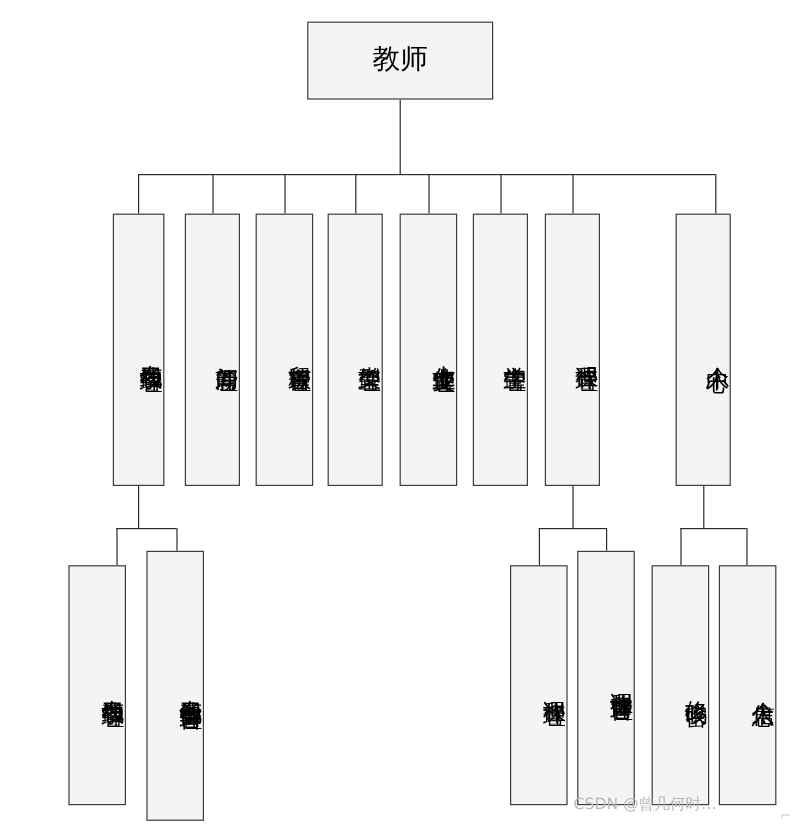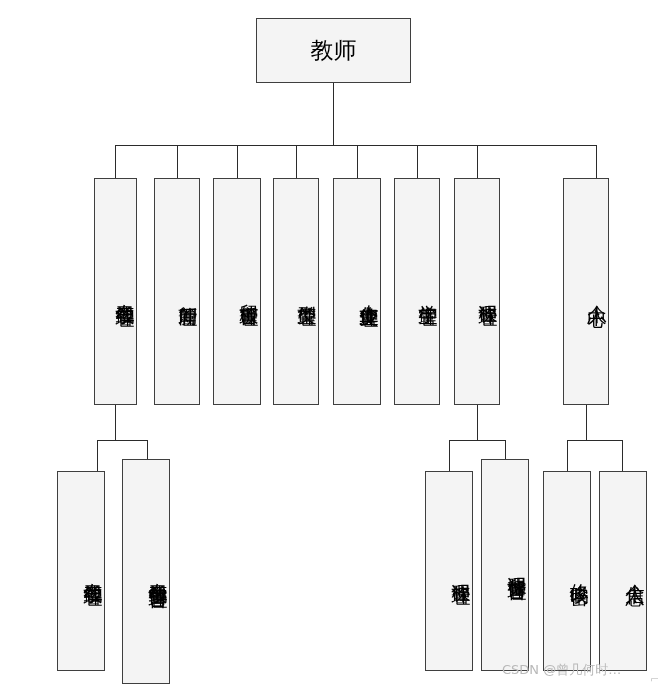--- a/index.html
+++ b/index.html
@@ -146,16 +146,16 @@
   <div class="line vline" style="left:622px; top:440px; height:31px;"></div>
 
   <div class="node vert" style="left:543px; top:471px; width:48px; height:200px; font-size:19px;">
     <span class="label">修改密码</span>
   </div>
 
   <div class="node vert" style="left:599px; top:471px; width:48px; height:200px; font-size:19px;">
     <span class="label">个人信息</span>
   </div>
 
-  <div class="watermark" style="left:478px; top:661px;margin-left:24px;">CSDN @曾几何时…</div>
+  <div class="watermark" style="left:478px; top:661px;">CSDN @曾几何时…</div>
   <div class="corner-mark" style="left:650px; top:673px;">⌐</div>
 
 </div>
 
 </body></html>

